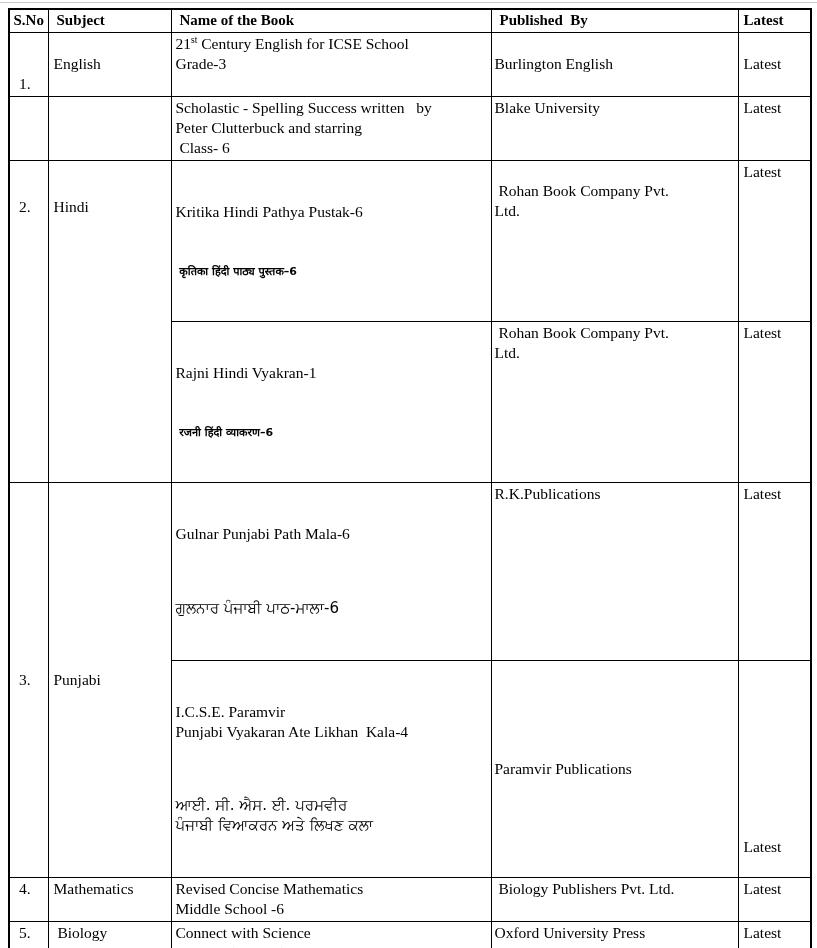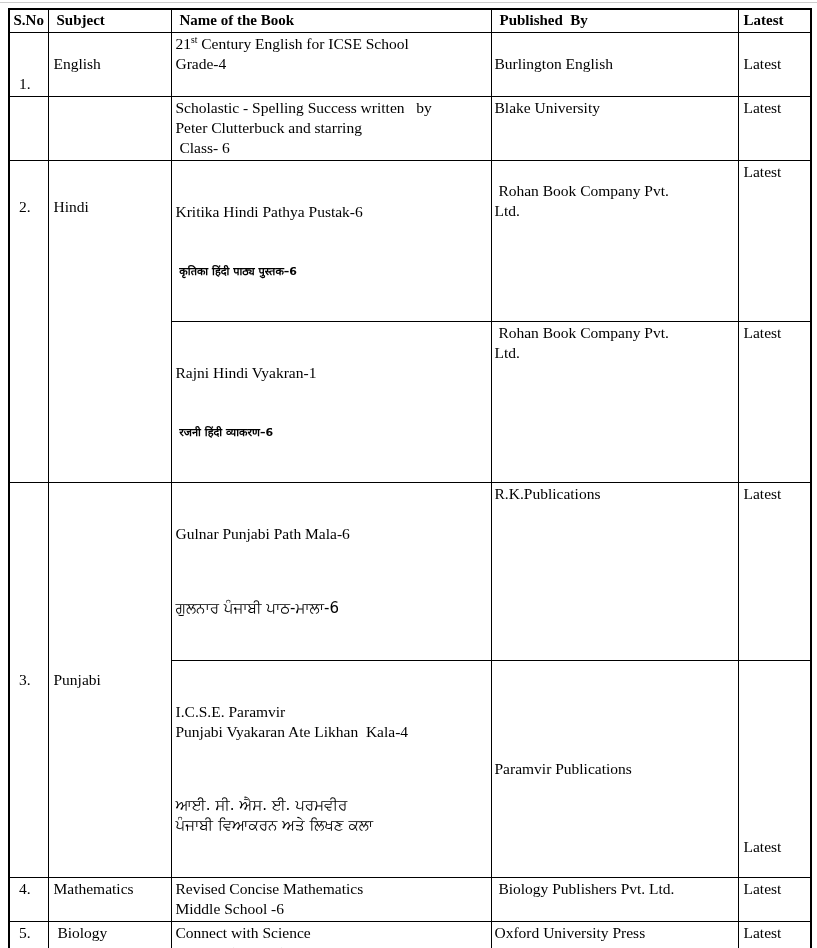--- a/index.html
+++ b/index.html
@@ -85,21 +85,21 @@
     <th>Subject</th>
     <th>Name of the Book</th>
     <th>Published  By</th>
     <th class="h-ed">Latest</th>
   </tr>
 
   <tr style="height:64px">
     <td class="sno vb">1.</td>
     <td class="subject vm">English</td>
     <td class="book vt"><span><span>21</span><sup>st</sup><span> Century English for ICSE School
-Grade-4</span></span></td>
+Grade-3</span></span></td>
     <td class="pub vm">Burlington English</td>
     <td class="ed vm">Latest</td>
   </tr>
 
   <tr style="height:64px">
     <td class="sno vt"></td>
     <td class="subject vt"></td>
     <td class="book vt">Scholastic - Spelling Success written   by
 Peter Clutterbuck and starring
  Class- 6</td>

